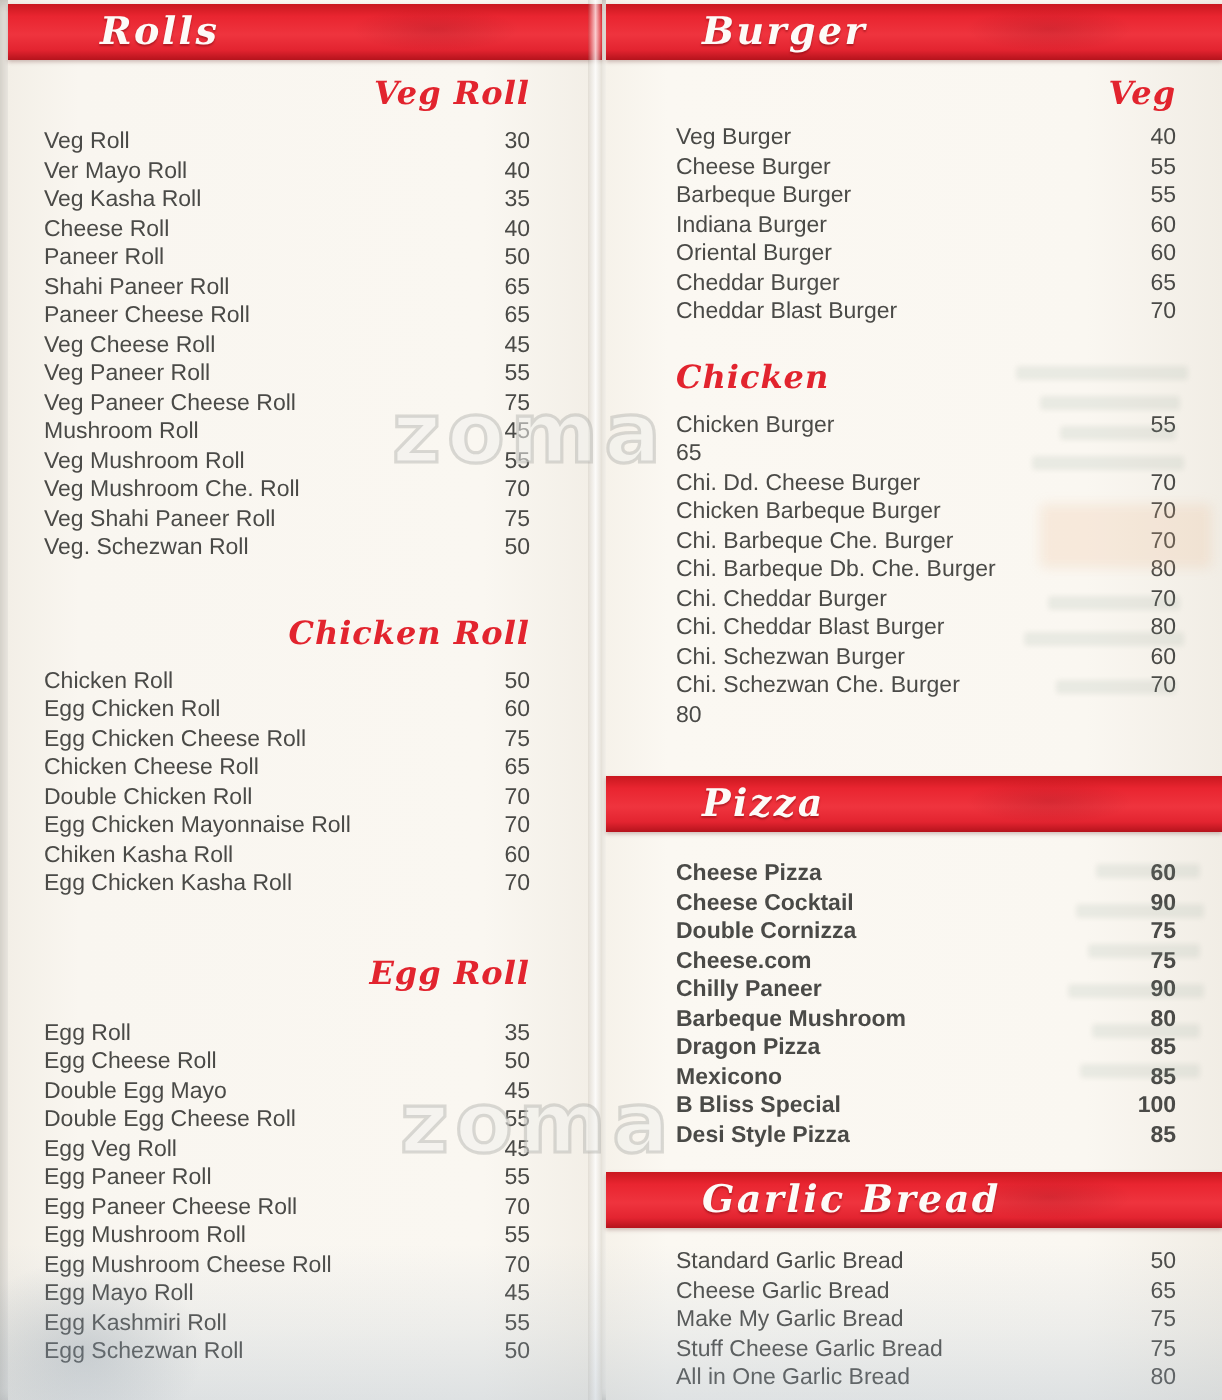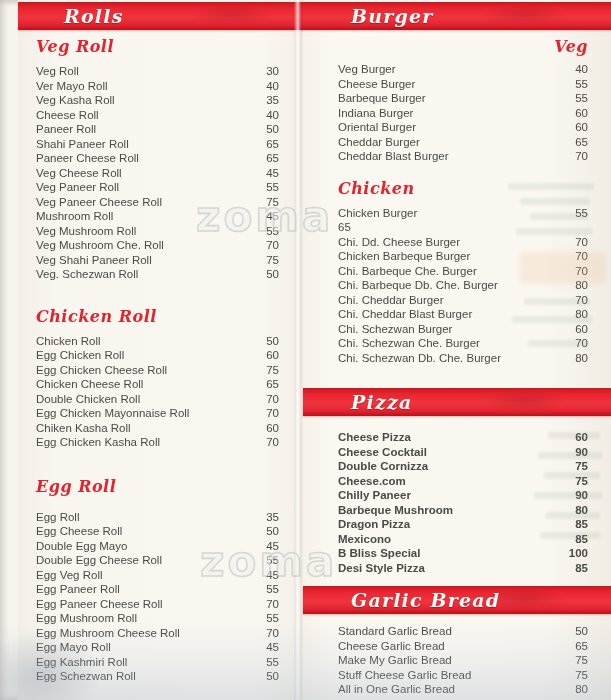--- a/index.html
+++ b/index.html
@@ -3,21 +3,21 @@
 <meta charset="utf-8">
 <style>
   html,body { margin:0; padding:0; background:#888; }
   .page {
     position:relative; width:611px; height:700px; overflow:hidden;
     background:#f7f4ee;
     font-family:"Liberation Sans", sans-serif;
     box-shadow: inset 4px 0 6px rgba(95,88,75,.18), inset -4px 0 6px rgba(95,88,75,.14), inset 0 3px 5px rgba(95,88,75,.10);
   }
   .col { position:absolute; top:0; bottom:0; }
-  .col-left  { left:18px;   width:297px; background:linear-gradient(90deg,#f3efe7,#f9f6f0 12%,#faf7f1 80%,#f2eee6); }
+  .col-left  { left:4px;   width:297px; background:linear-gradient(90deg,#f3efe7,#f9f6f0 12%,#faf7f1 80%,#f2eee6);text-align:right; }
   .col-right { left:303px; width:308px; background:linear-gradient(90deg,#f6f2ea,#fbf8f2 10%,#faf7f1 78%,#f1ede5); }
   .fold {
     position:absolute; left:294px; top:0; bottom:0; width:9px;
     background:linear-gradient(90deg, rgba(105,95,80,.12), rgba(255,255,255,.75) 42%, rgba(105,95,80,.10) 78%, rgba(105,95,80,.03));
   }
   .banner {
     height:28px; display:flex; align-items:center; position:relative;
     background:
       radial-gradient(60px 16px at 72% 45%, rgba(90,0,10,.16), rgba(90,0,10,0) 70%),
       linear-gradient(180deg,#c9181f 0%, #e92530 22%, #ef343e 55%, #e32430 82%, #b5131c 100%);
@@ -315,21 +315,20 @@
           </div>
           <div class="menu-item">
             <span class="item-name">Chi. Schezwan Burger</span>
             <span class="item-price">60</span>
           </div>
           <div class="menu-item">
             <span class="item-name">Chi. Schezwan Che. Burger</span>
             <span class="item-price">70</span>
           </div>
           <div class="menu-item">
-            <span class="item-name">Chi. Schezwan Db. Che. Burger</span>
             <span class="item-price">80</span>
           </div>
         </div>
       </div>
       <div class="banner b3">
         <span class="banner-label">Pizza</span>
       </div>
       <div class="menu-section b4">
         <div class="item-list">
           <div class="menu-item">

